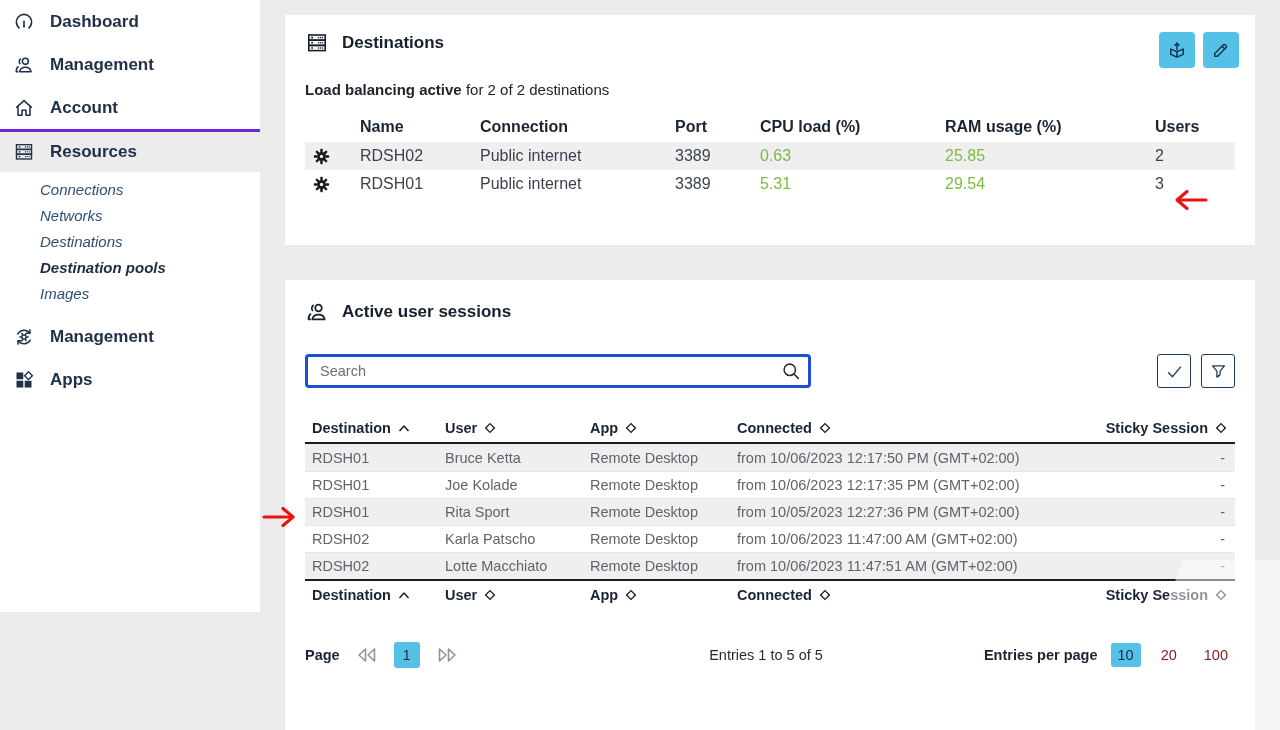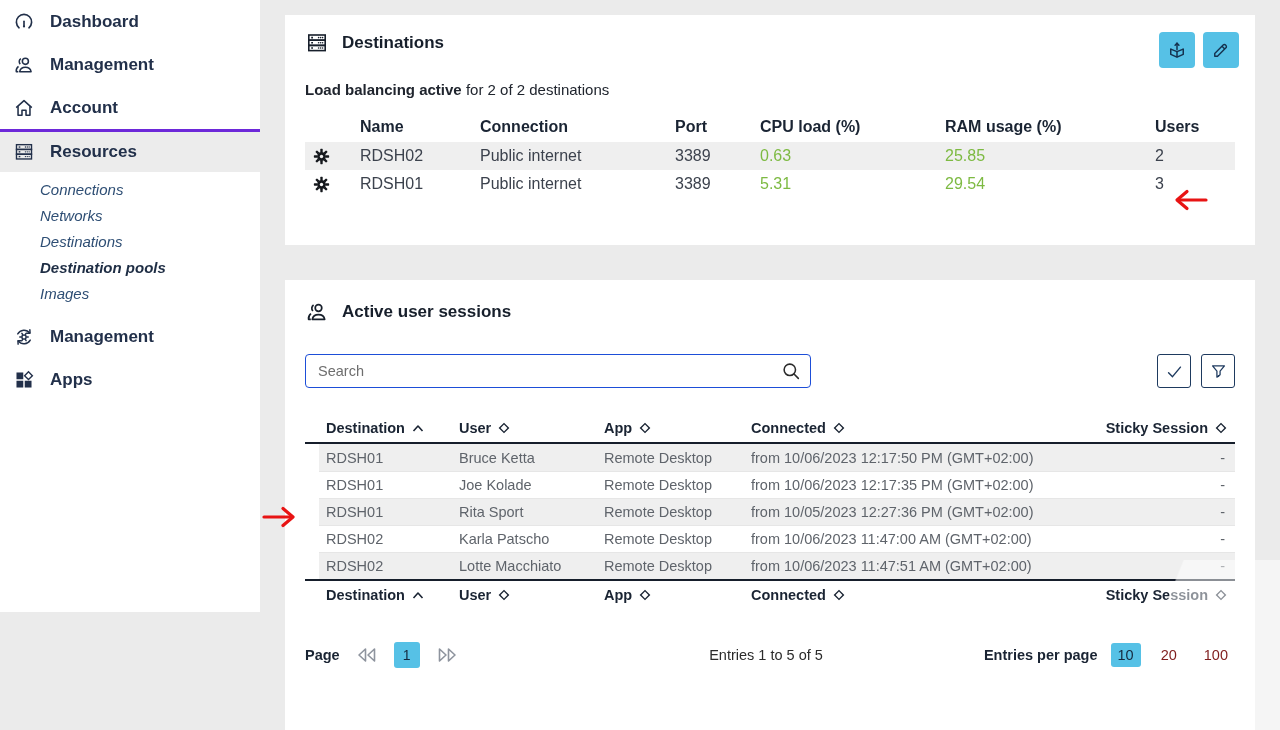--- a/index.html
+++ b/index.html
@@ -39,32 +39,32 @@
   .d-head { font-weight:bold; color:#1a2433; height:30px; }
   .d-row.stripe { background:#efefef; }
   .d-cell { color:#3c424d; }
   .d-cell.green { color:#7dba42; }
   .gear-btn { background:none; border:none; padding:0 0 0 8px; cursor:pointer; color:#15181d; }
   .gear-btn svg { width:17px; height:17px; }
 
   
   .search-row { margin-top:30px; display:flex; align-items:center; }
   .search-box { position:relative; width:506px; height:34px; }
-  .search-box input { width:100%; height:100%; border:1px solid #1d4ed8; border-radius:4px;
+  .search-box input { width:100%; height:100%; border:3px solid #1d4ed8; border-radius:4px;
     padding:0 38px 0 12px; font-size:14.5px; color:#333; font-family:"Liberation Sans", sans-serif; outline:none; }
   .search-box input::placeholder { color:#6e6e6e; }
   .search-icon-wrap { position:absolute; right:9px; top:6px; }
   .row-actions { margin-left:auto; display:flex; gap:10px; }
   .btn-outline { width:34px; height:34px; background:#fff; border:1.5px solid #1e3a5f; border-radius:3px;
     display:flex; align-items:center; justify-content:center; cursor:pointer; }
   .btn-outline svg { width:19px; height:19px; color:#1e3a5f; }
 
   .s-table { margin-top:26px; font-size:14.5px; }
   .s-row { display:grid; grid-template-columns:133px 145px 147px auto 150px; align-items:center;
-    height:27px; padding-left:7px;margin-left:14px; }
+    height:27px; padding-left:7px; }
   .s-head { font-weight:bold; color:#1a2433; height:28px; }
   .s-head .th { display:flex; align-items:center; gap:7px; cursor:pointer; }
   .s-head .th.right { justify-content:flex-end; padding-right:8px; }
   .s-body { border-top:2px solid #161e2b; border-bottom:2px solid #161e2b; }
   .s-row.data { color:#5f646b; cursor:pointer; }
   .s-row.data + .s-row.data { border-top:1px solid #e6e6e6; }
   .s-row.stripe { background:#efefef; }
   .cell-sticky { text-align:right; padding-right:10px; }
 
   .pagination { margin-top:32px; position:relative; display:flex; align-items:center; font-size:14.5px; height:28px; }

